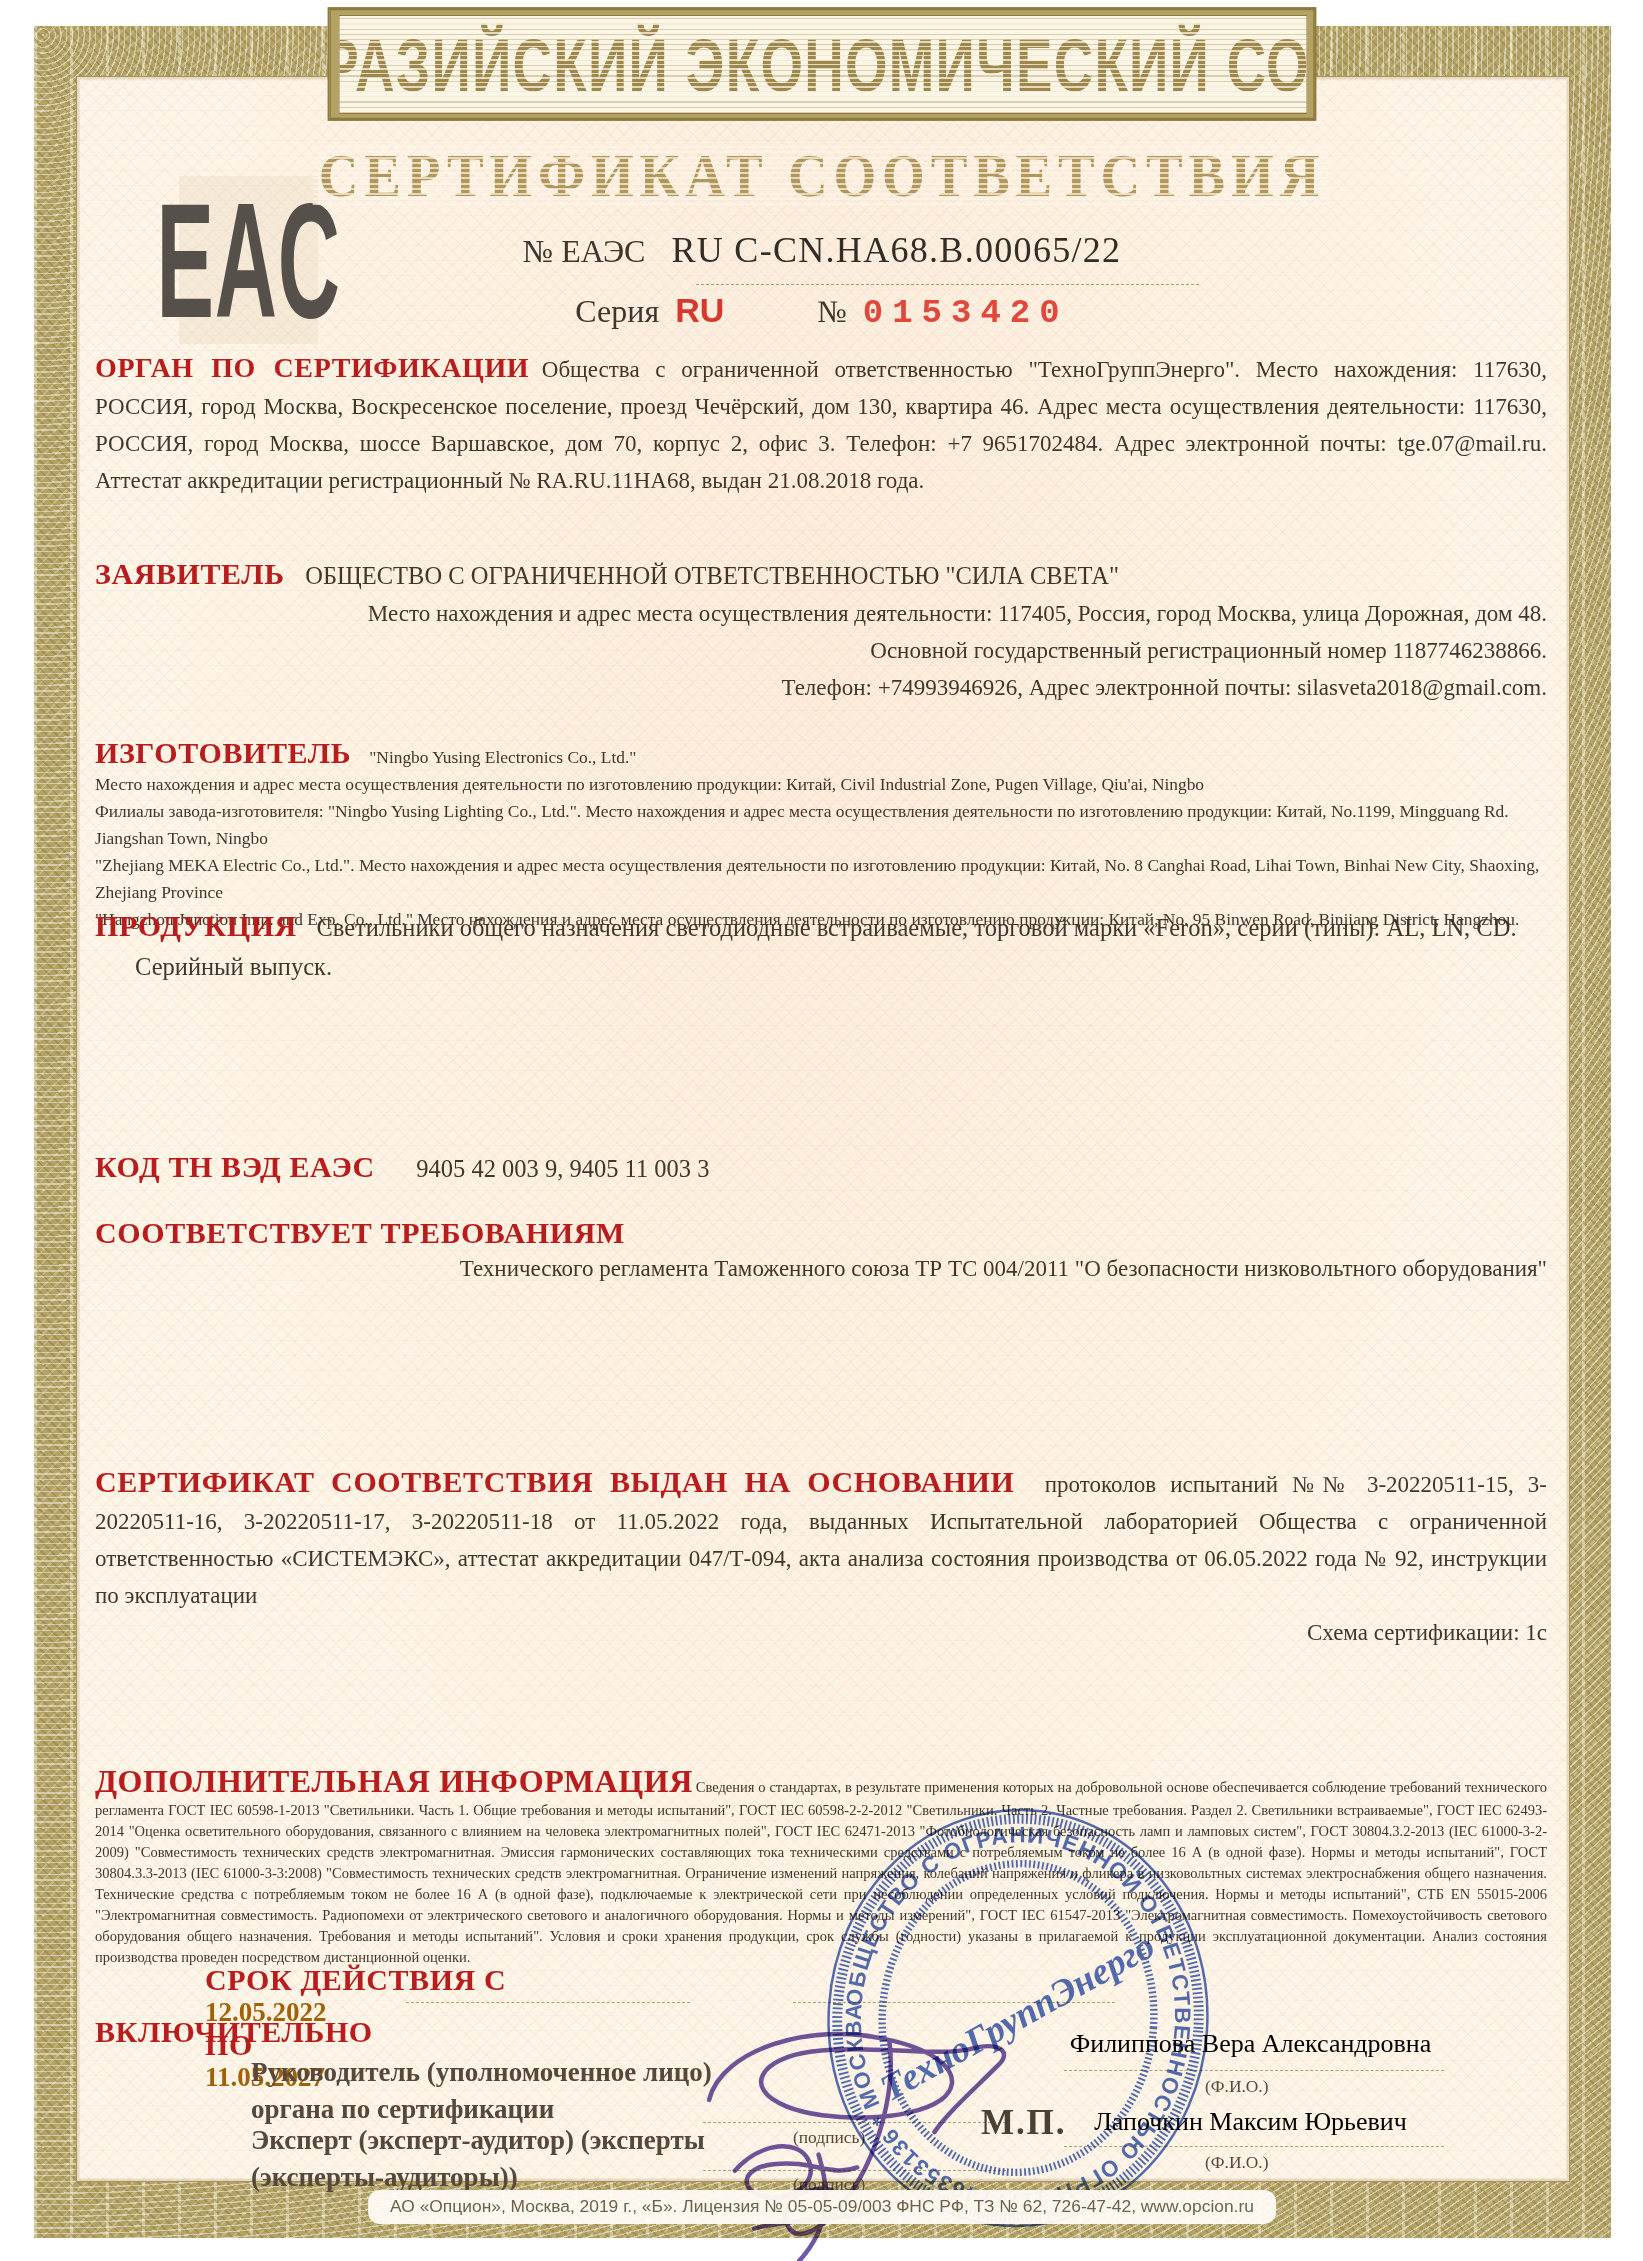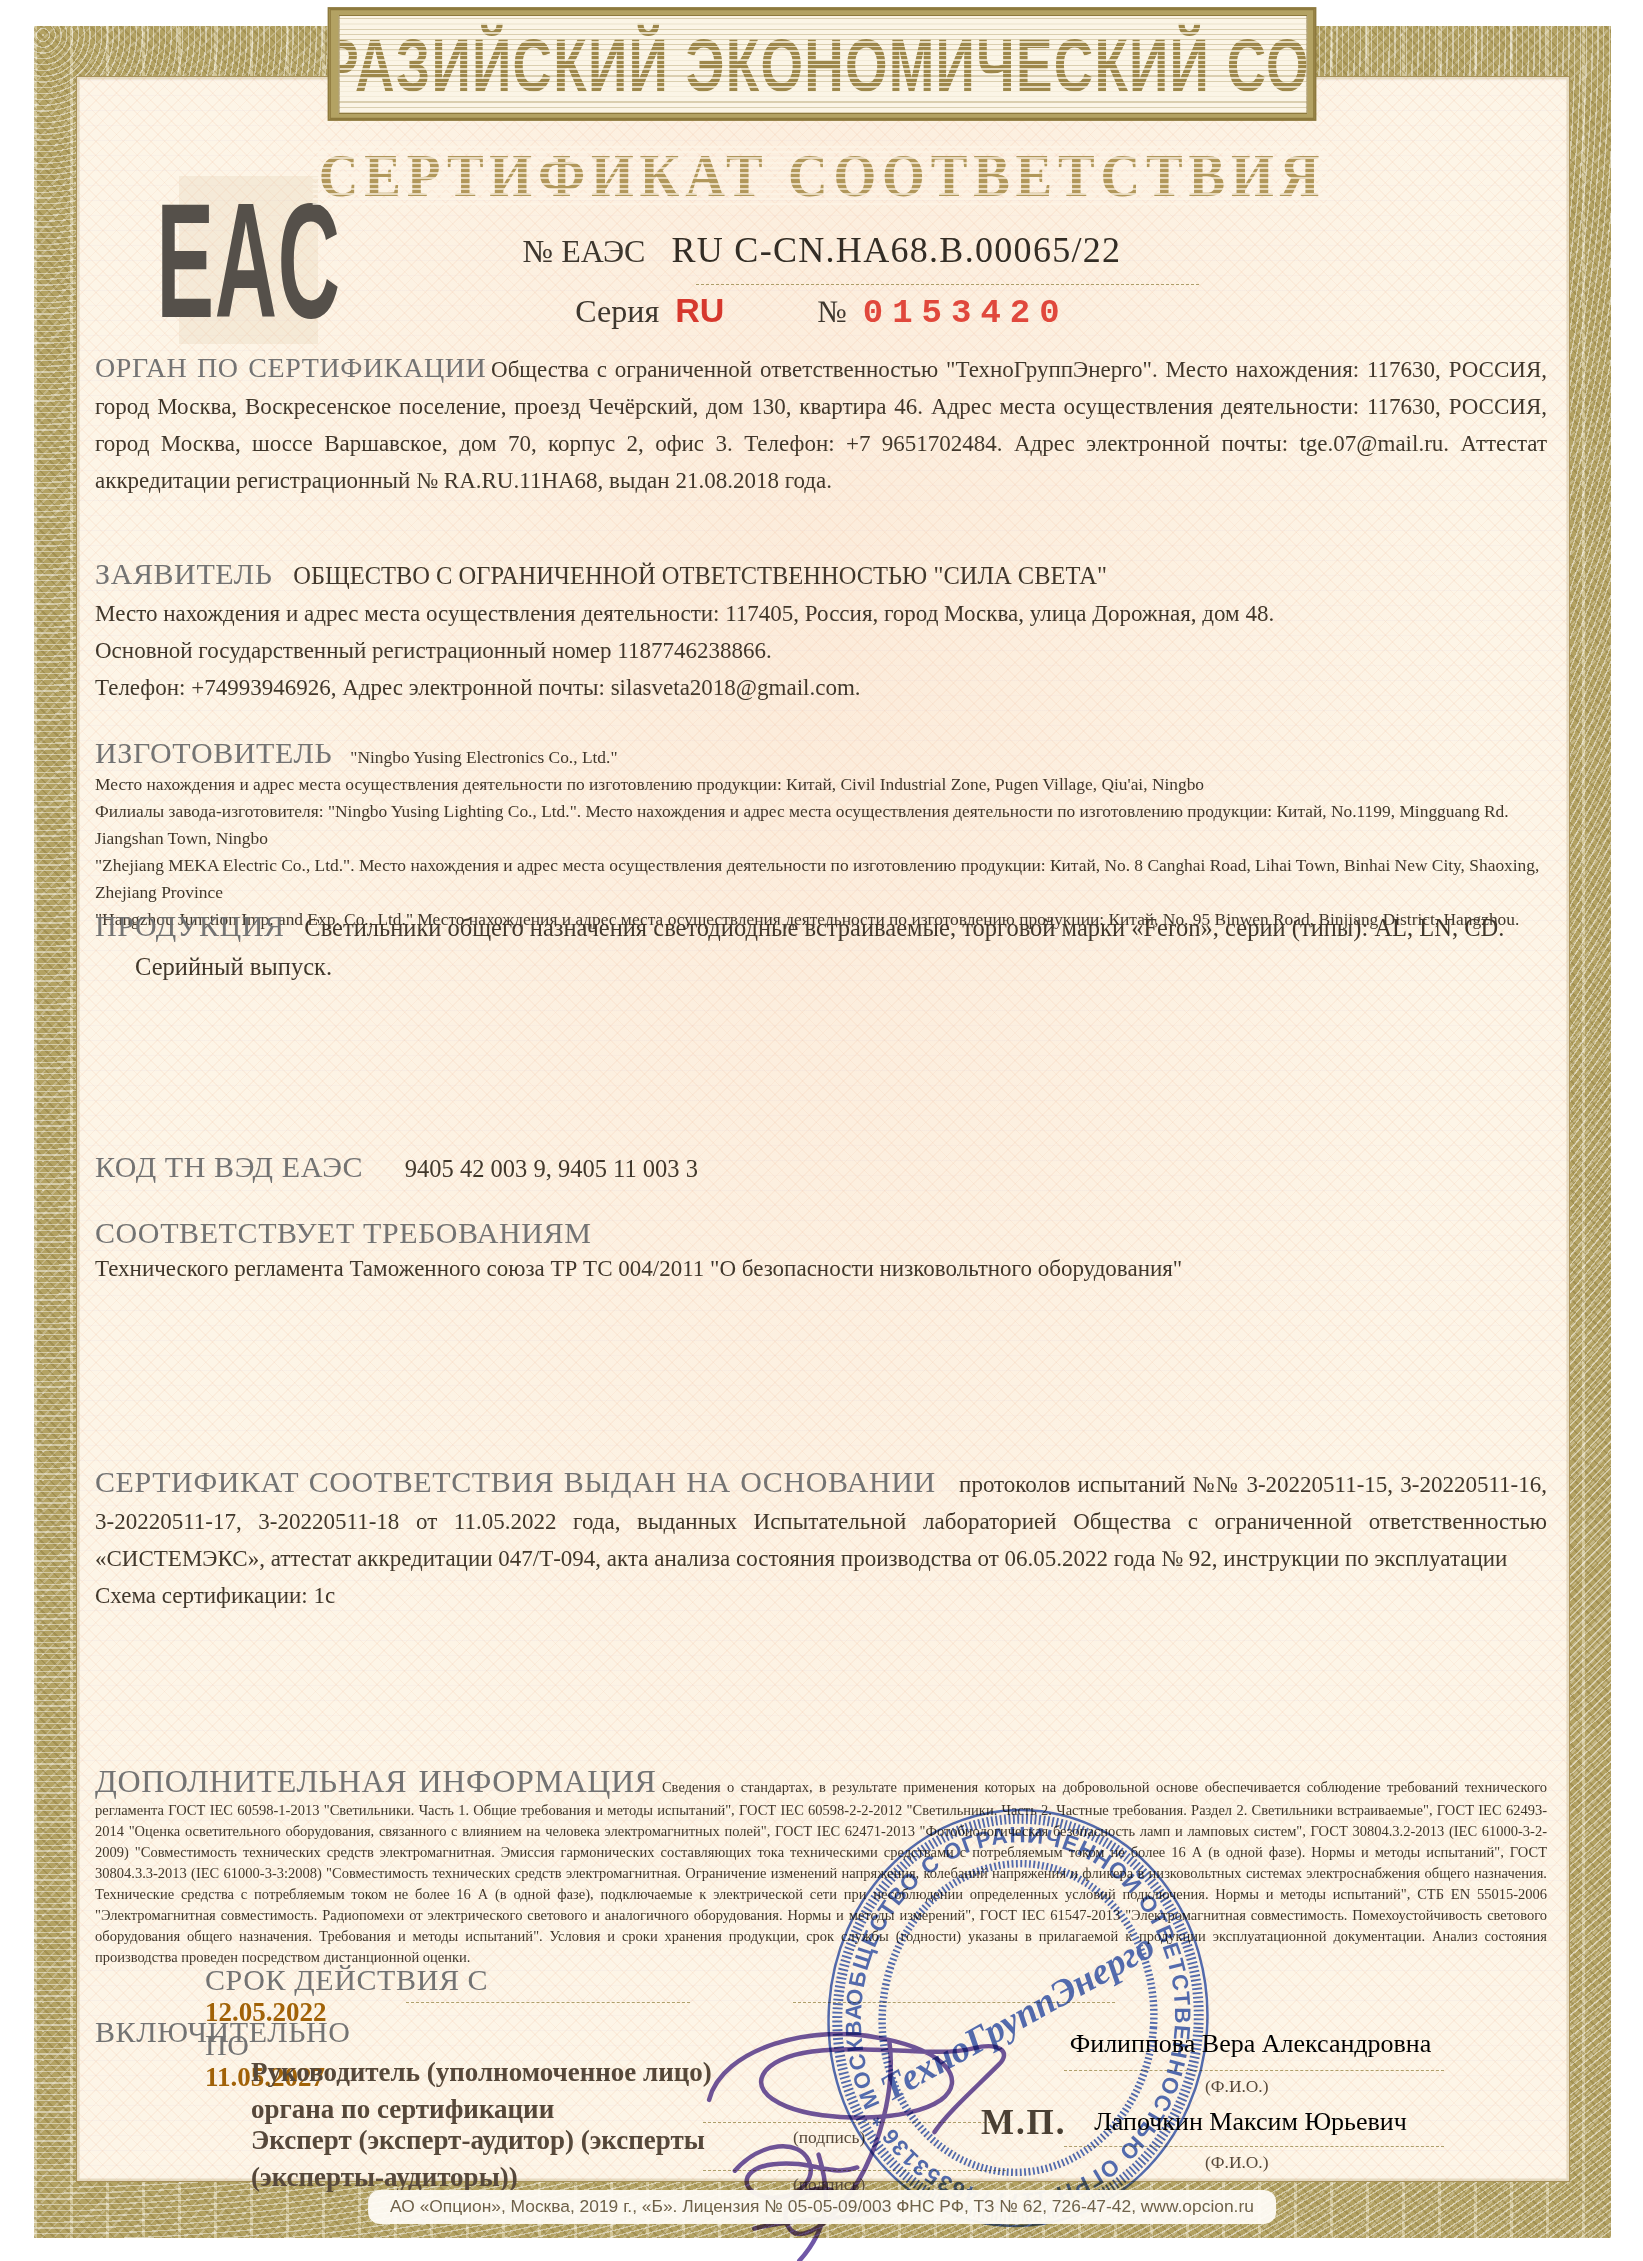--- a/index.html
+++ b/index.html
@@ -54,25 +54,25 @@
   .series-row{position:absolute;left:0;top:291px;width:1644px;display:flex;gap:16px;
     align-items:baseline;justify-content:center;z-index:3;}
   .series-label{font-size:32px;color:#3e372e;}
   .series-value{font-family:"Liberation Sans",sans-serif;font-weight:700;font-size:34px;color:#d6382d;margin-right:77px;}
   .no-label{font-size:31px;color:#3e372e;}
   .no-value{font-family:"Liberation Mono",monospace;font-weight:700;font-size:34px;color:#e0483c;letter-spacing:9px;}
   
   .dline{position:absolute;height:0;border-top:1.9px dashed rgba(160,143,85,0.85);z-index:2;}
   
   .sec{position:absolute;left:95px;width:1452px;color:#40372b;z-index:3;}
-  .h{font-weight:400;color:#737373;letter-spacing:0.6px;}
+  .h{font-weight:700;color:#b91c1c;letter-spacing:0.6px;}
   .h44{font-size:28px;}
   .h46{font-size:30px;}
   .h50{font-size:32px;}
-  .t36{font-size:23px;line-height:37px;}
+  .t36{font-size:23px;line-height:37px;text-align:right;}
   .t38{font-size:24.5px;line-height:39px;margin-left:40px;}
   .t27{font-size:17.4px;line-height:27px;}
   .t22{font-size:14.5px;line-height:21px;}
   .just{text-align:justify;}
   
   .valid-row{position:absolute;left:95px;top:1963px;width:1452px;z-index:3;
     display:flex;align-items:baseline;flex-direction:column;}
   .vdate{font-size:27px;color:#a16207;font-weight:bold;}
   
   .siglabel{position:absolute;left:251px;width:503px;font-size:27px;line-height:37px;

